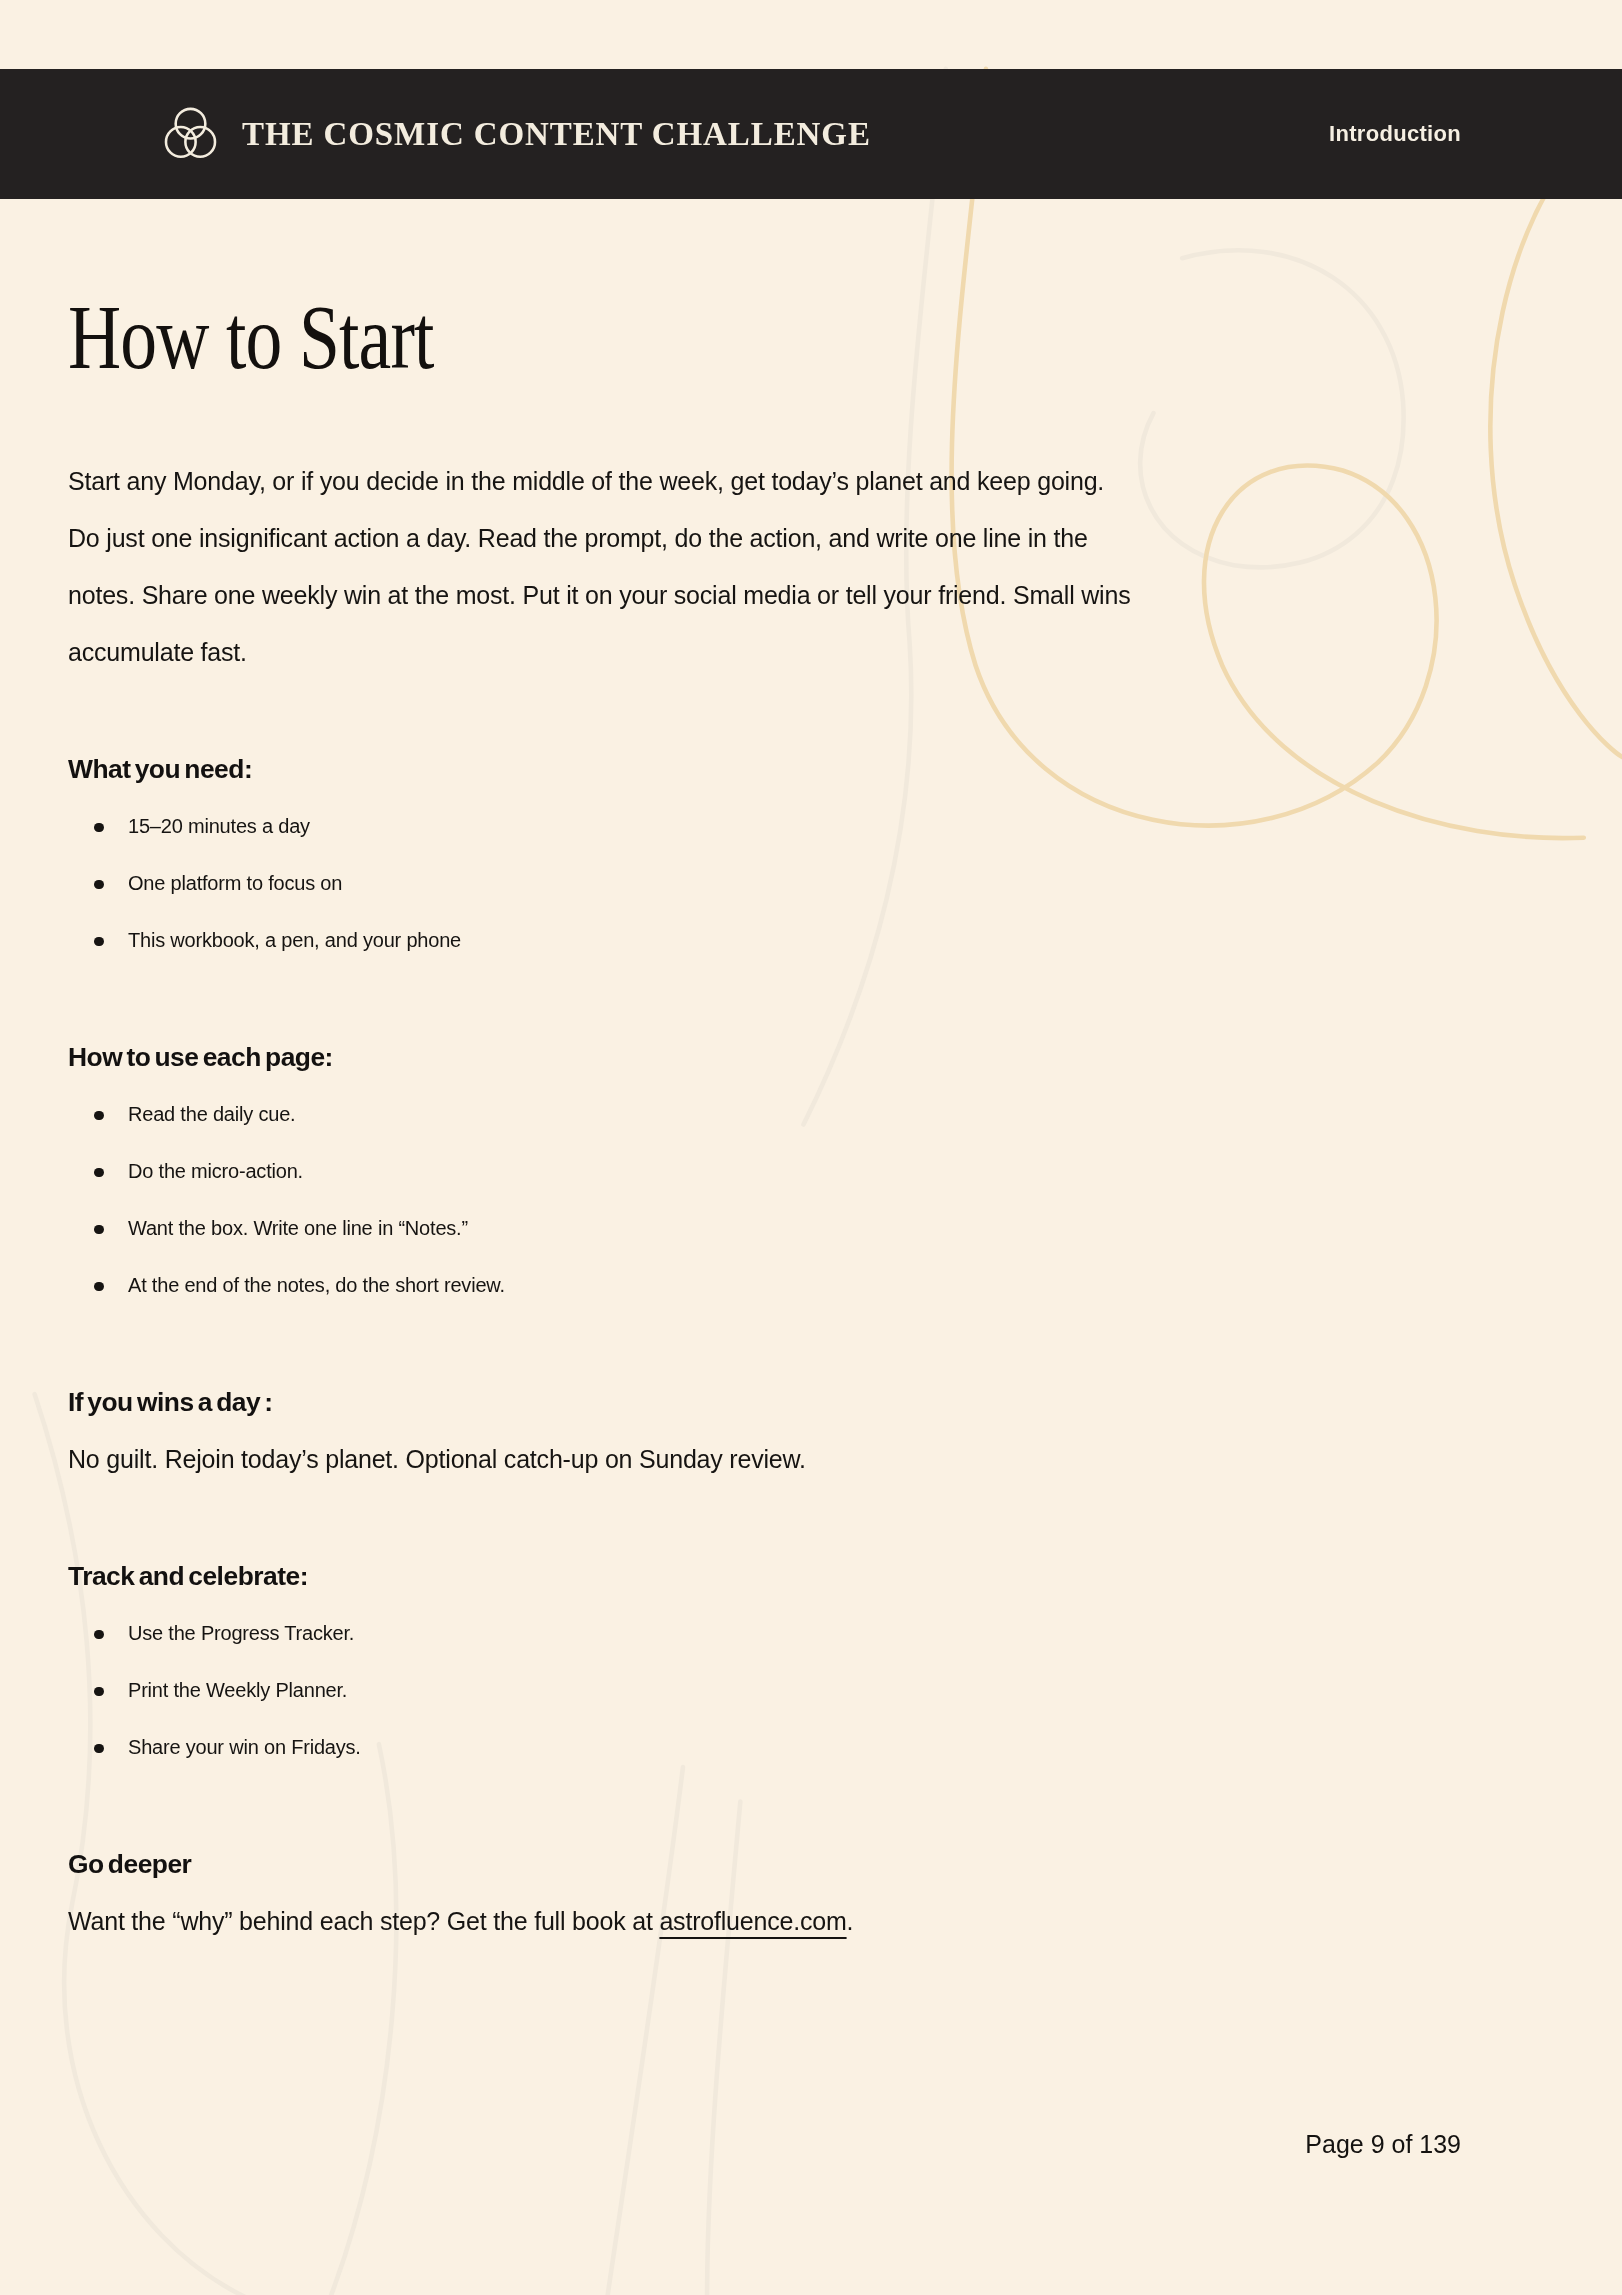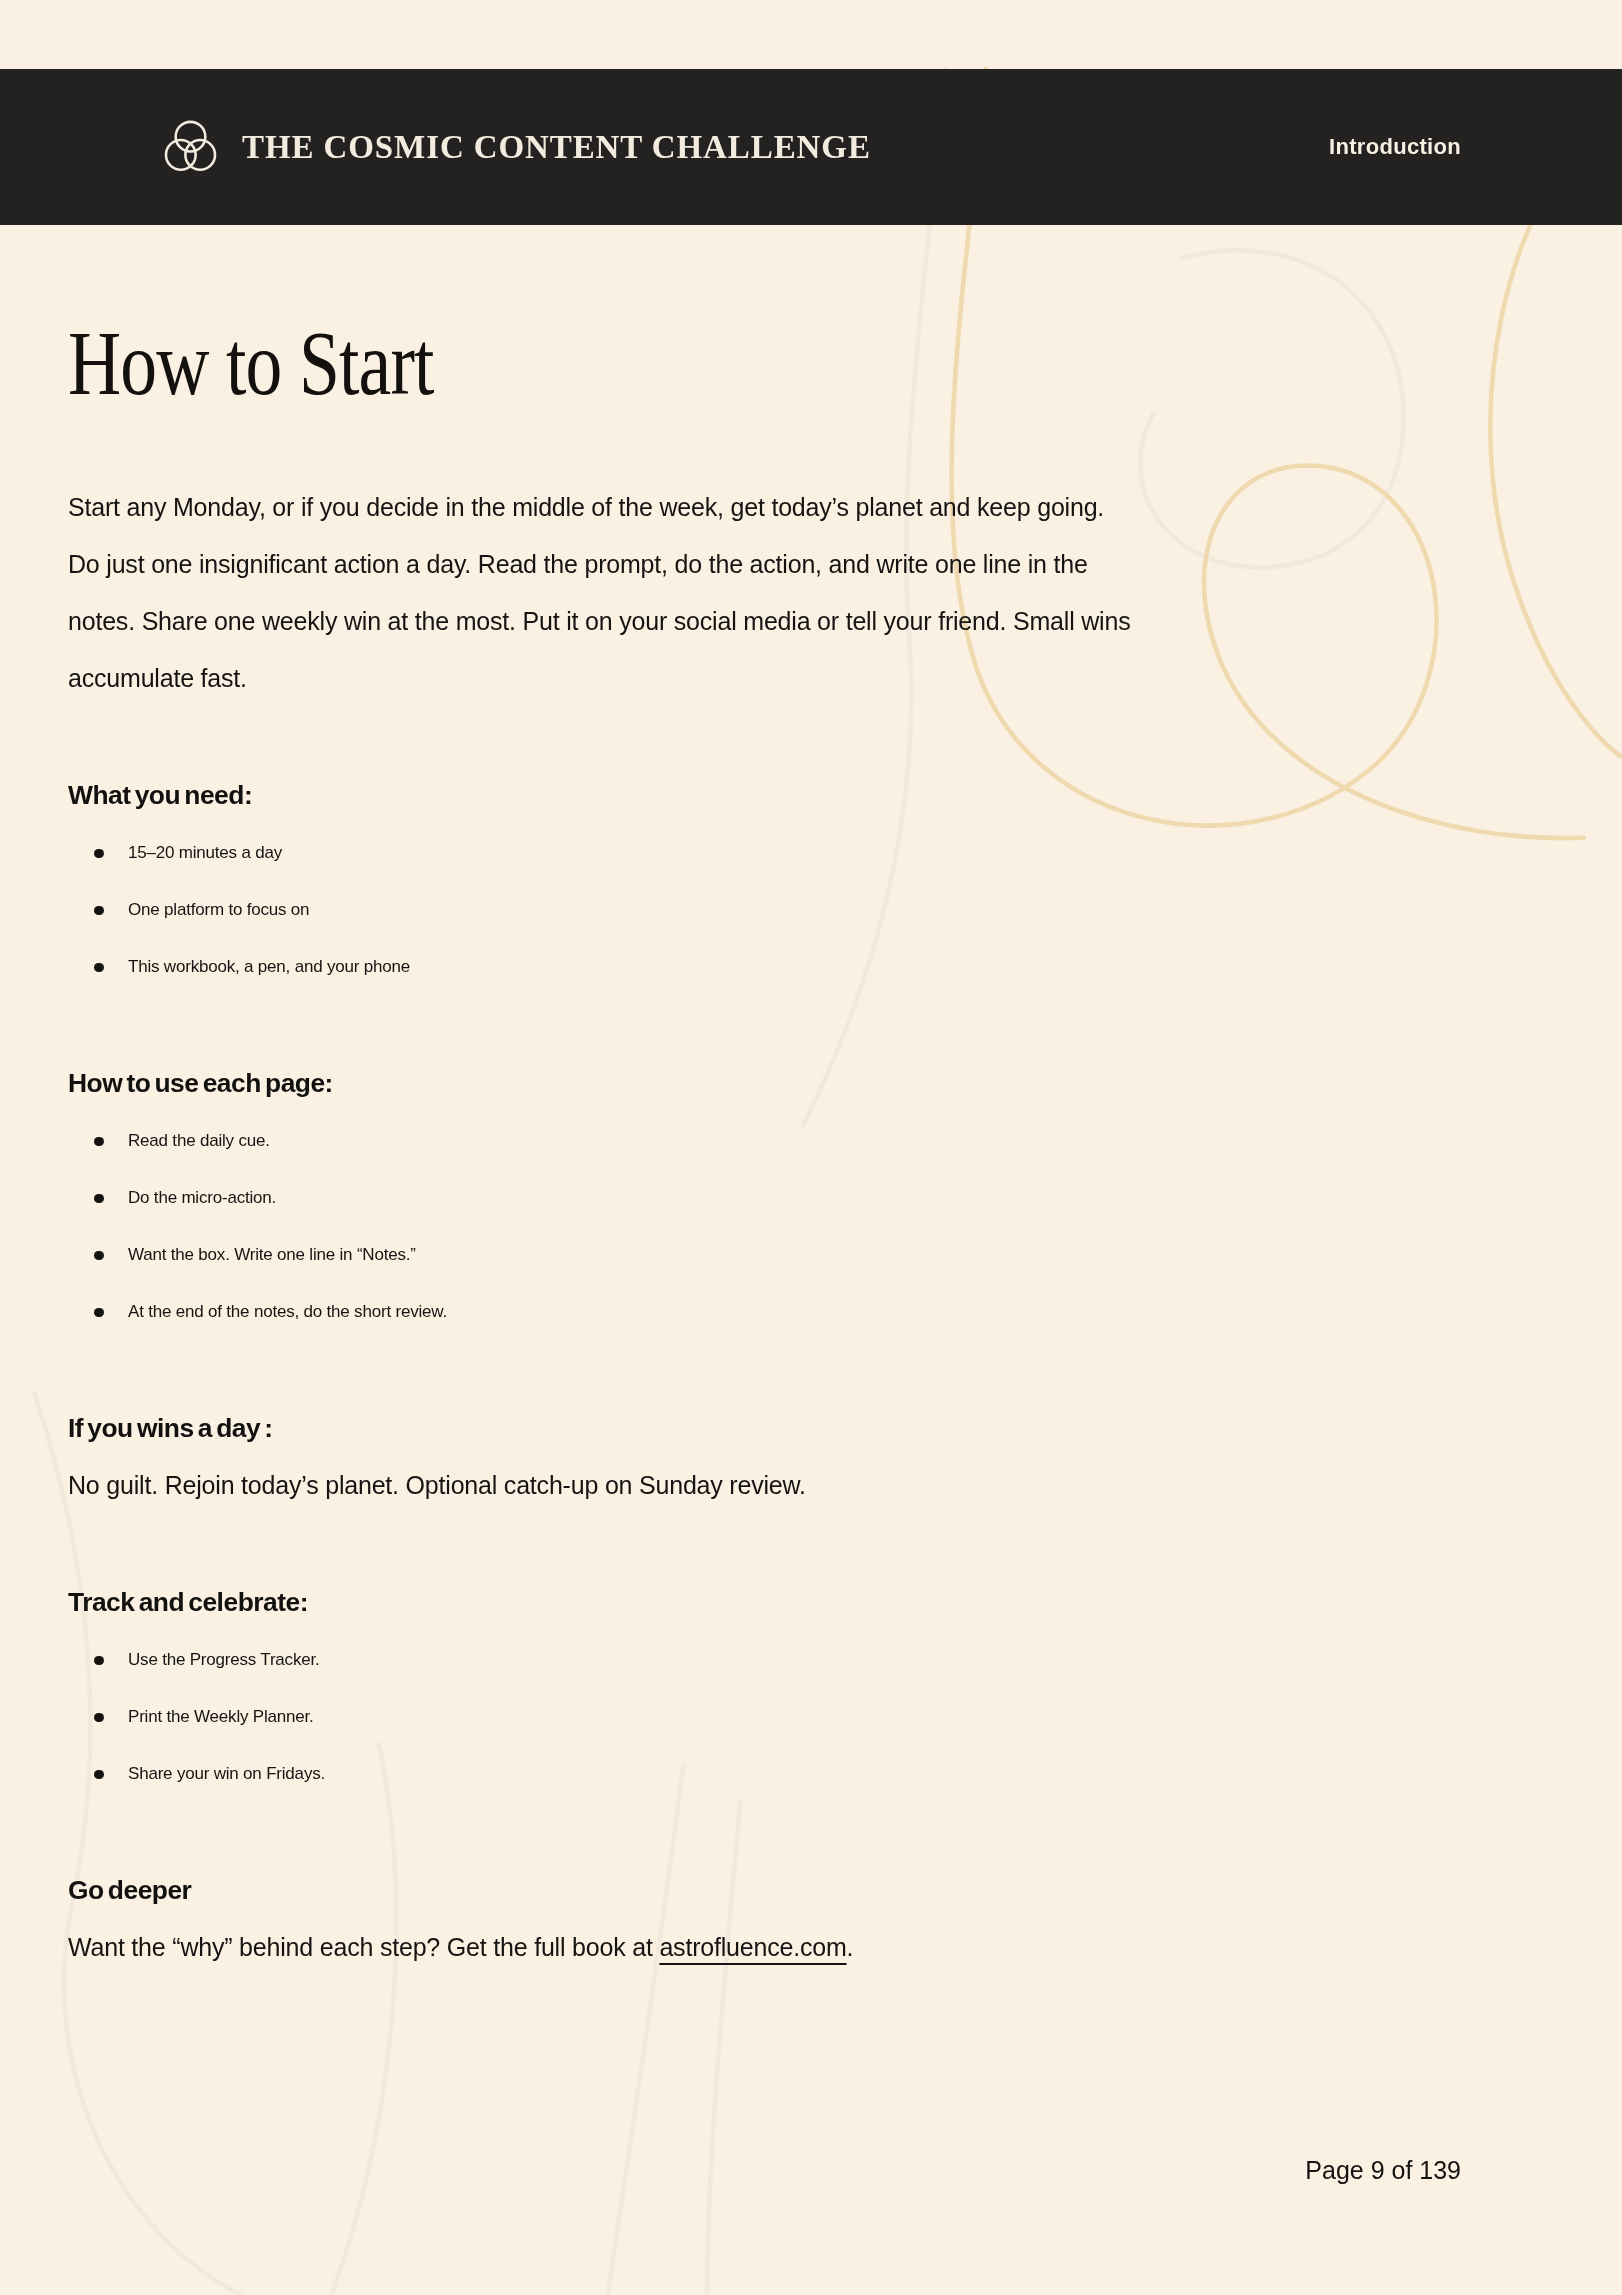--- a/index.html
+++ b/index.html
@@ -13,21 +13,21 @@
     overflow:hidden;
   }
   
   .decor {
     position:absolute; inset:0; width:1623px; height:2295px;
     z-index:0; pointer-events:none;
   }
   
   .header {
     position:relative; z-index:2;
-    height:156px; background:#242121;
+    height:130px; background:#242121;
     display:flex; align-items:center;
     padding:0 162px;
   }
   .brand { display:flex; align-items:center; gap:23px; }
   .logo-icon svg { display:block; }
   .brand-title {
     font-family:"Liberation Serif", serif;
     font-weight:700;
     font-size:33px;
     letter-spacing:0.9px;
@@ -68,21 +68,21 @@
     font-weight:700;
     line-height:57px;
     letter-spacing:-0.5px;
     word-spacing:-0.1em;
     color:#131110;
   }
   section ul { list-style:none; }
   section li {
     position:relative;
     padding-left:60px;
-    font-size:17px;
+    font-size:20px;
     line-height:57px;
     letter-spacing:-0.2px;
     white-space:nowrap;
   }
   section li::before {
     content:"";
     position:absolute;
     left:26.4px; top:25px;
     width:9.2px; height:9.2px;
     border-radius:50%;

